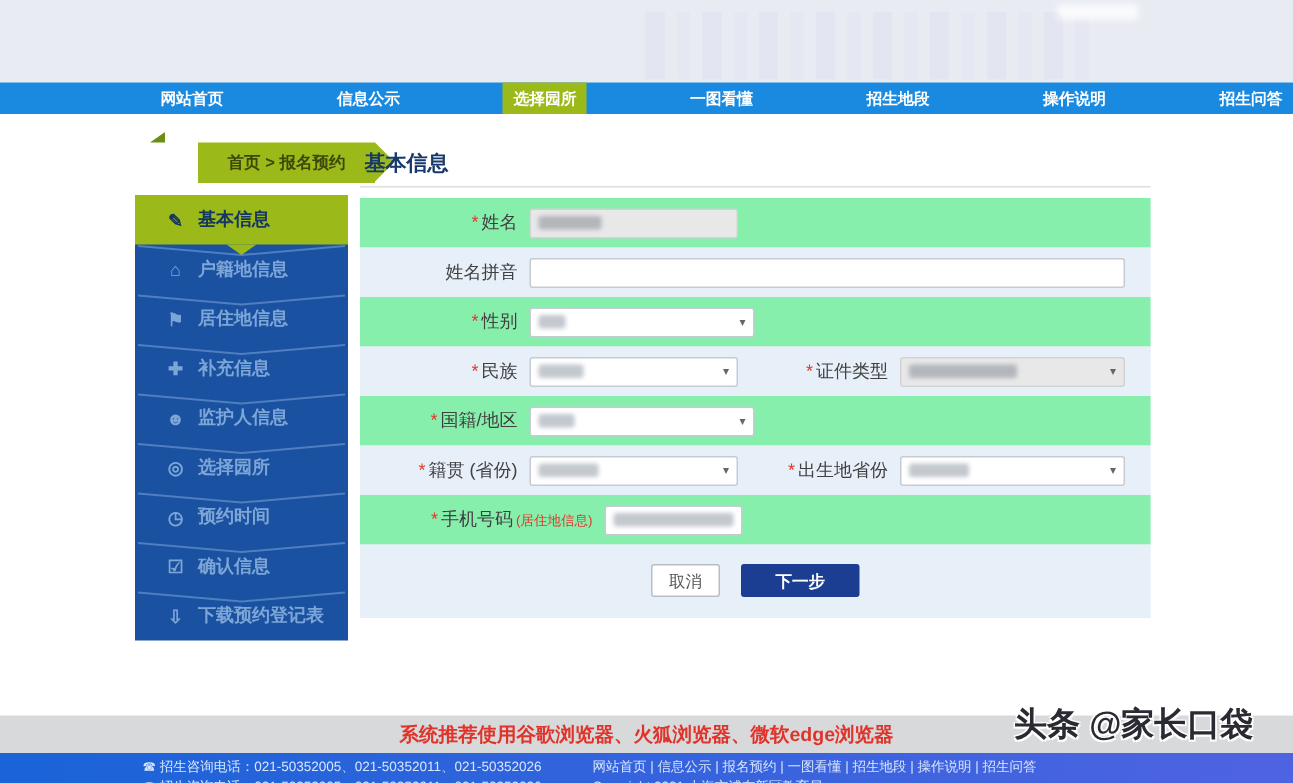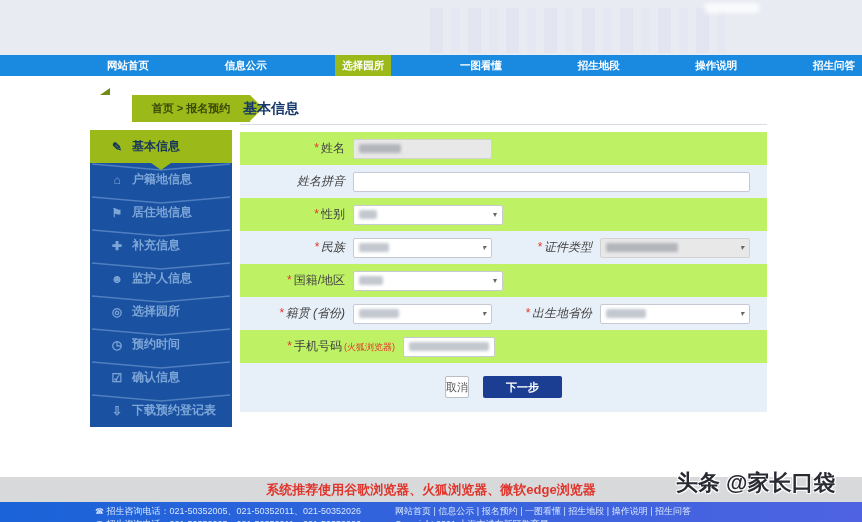--- a/index.html
+++ b/index.html
@@ -44,39 +44,39 @@
   .side-item .sicon { font-size:12px; width:14px; text-align:center; }
   .side-item.active { background:#9bb919; color:#15365f; }
   .side-item.active::after { content:""; position:absolute; left:61px; top:33px; z-index:3;
     border-left:10px solid transparent; border-right:10px solid transparent;
     border-top:7px solid #9bb919; }
   .side-item svg.sep { position:absolute; left:0; top:0; }
 
   
   .form-panel { position:absolute; left:240px; top:132px; width:527px; background:#e7eff8; }
   .frow { min-height:33px; display:flex; align-items:center; padding-left:5px; }
-  .frow.dk { background:#bef264; }
-  .frow.lt { background:#e7eff8;font-style:italic; }
+  .frow.dk { background:#86efac; }
+  .frow.lt { background:#e7eff8; }
   .fcell { display:flex; align-items:center; width:247px; }
   .fcell.right { width:260px; }
   .fcell.wide { width:100%; }
   .flabel { width:100px; text-align:right; font-size:12px; color:#404040; flex:none; white-space:nowrap; }
   .flabel.haslong { width:150px; }
   .star { color:#e2382c; margin-right:2px; }
   .hint { color:#e2382c; font-size:9px; margin-left:2px; }
   .finput { margin-left:8px; width:150px; height:20px; background:#fff; border:1px solid #c6cbd3;
     border-radius:2px; display:flex; align-items:center; padding:0 5px; cursor:text; }
   .finput.select { cursor:pointer; }
   .finput.wideinput { width:397px; }
   .finput.disabled { background:#e8e8e8; border-color:#d2d2d2; }
   .redact { display:inline-block; height:9px; background:#c3c8cf; filter:blur(1.5px); border-radius:2px; }
   .finput.disabled .redact { background:#b3b6bb; }
   .caret { margin-left:auto; font-size:8px; color:#666; }
   .btnrow { display:flex; justify-content:center; gap:14px; padding:13px 0 14px; background:#e7eff8; }
-  .btn-cancel { width:24px; height:22px; font-size:11px; background:#fff; border:1px solid #b9bdc4;
+  .btn-cancel { width:46px; height:22px; font-size:11px; background:#fff; border:1px solid #b9bdc4;
     color:#555; border-radius:2px; cursor:pointer; font-family:inherit; }
   .btn-next { width:79px; height:22px; font-size:11px; background:#1c3e92; color:#fff; border:none;
     border-radius:2px; font-weight:bold; cursor:pointer; font-family:inherit; }
 
   
   .tip { position:absolute; left:0; top:477px; width:862px; height:25px; background:#d8d9db;
     display:flex; align-items:center; justify-content:center; color:#e0342b; font-size:13px;
     font-weight:bold; }
   .footer { position:absolute; left:0; top:502px; width:862px; height:20px; overflow:hidden;
     background:linear-gradient(90deg,#1a63d8,#4f63e2); display:flex; gap:34px;
@@ -236,21 +236,21 @@
         <div class="fcell right">
           <div class="flabel"><span class="star">*</span><span>出生地省份</span></div>
           <div class="finput select">
             <span class="redact" style="width: 40px;"></span>
             <span class="caret">▾</span>
           </div>
         </div>
       </div>
       <div class="frow dk">
         <div class="fcell">
-          <div class="flabel haslong"><span class="star">*</span><span>手机号码</span><span class="hint">(火狐浏览器)</span></div>
+          <div class="flabel haslong"><span class="star">*</span><span>手机号码</span><span class="hint">(居住地信息)</span></div>
           <div class="finput">
             <span class="redact" style="width: 80px;"></span>
           </div>
         </div>
       </div>
     </div>
   <div class="btnrow">
     <button class="btn-cancel">取消</button>
     <button class="btn-next">下一步</button>
   </div>

